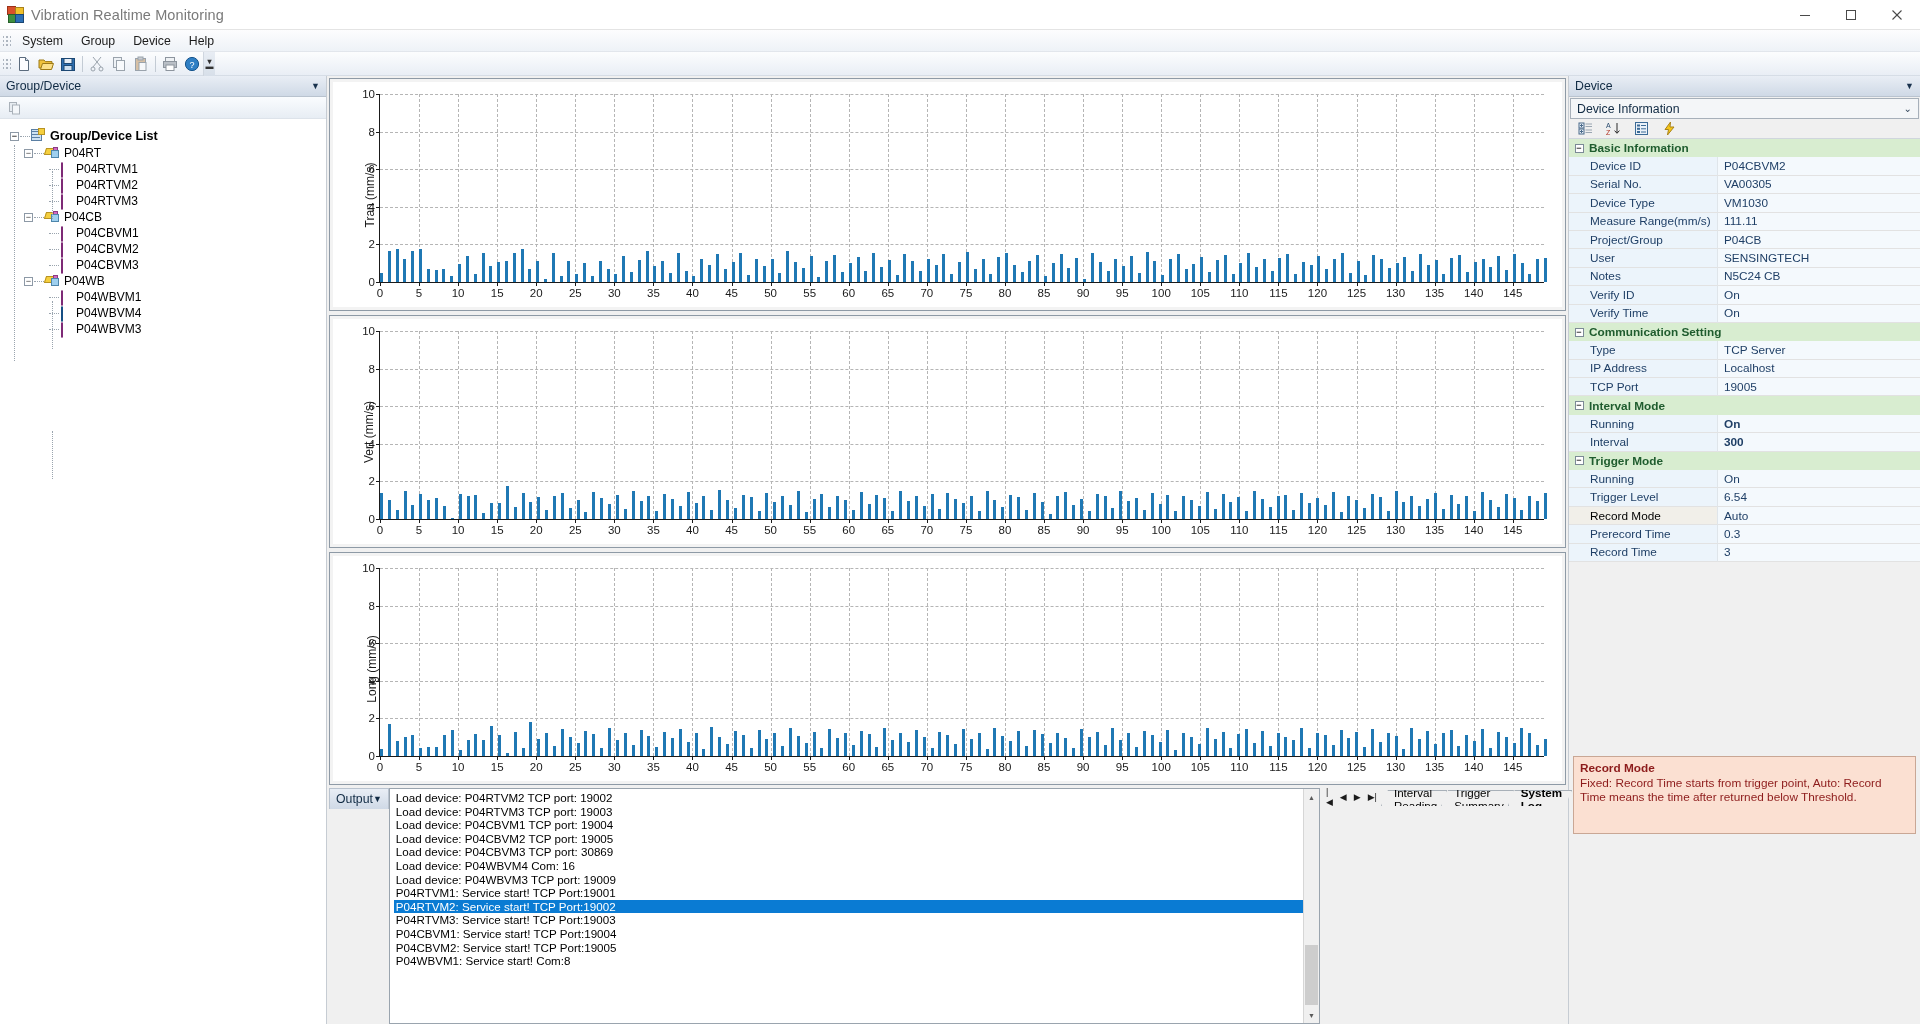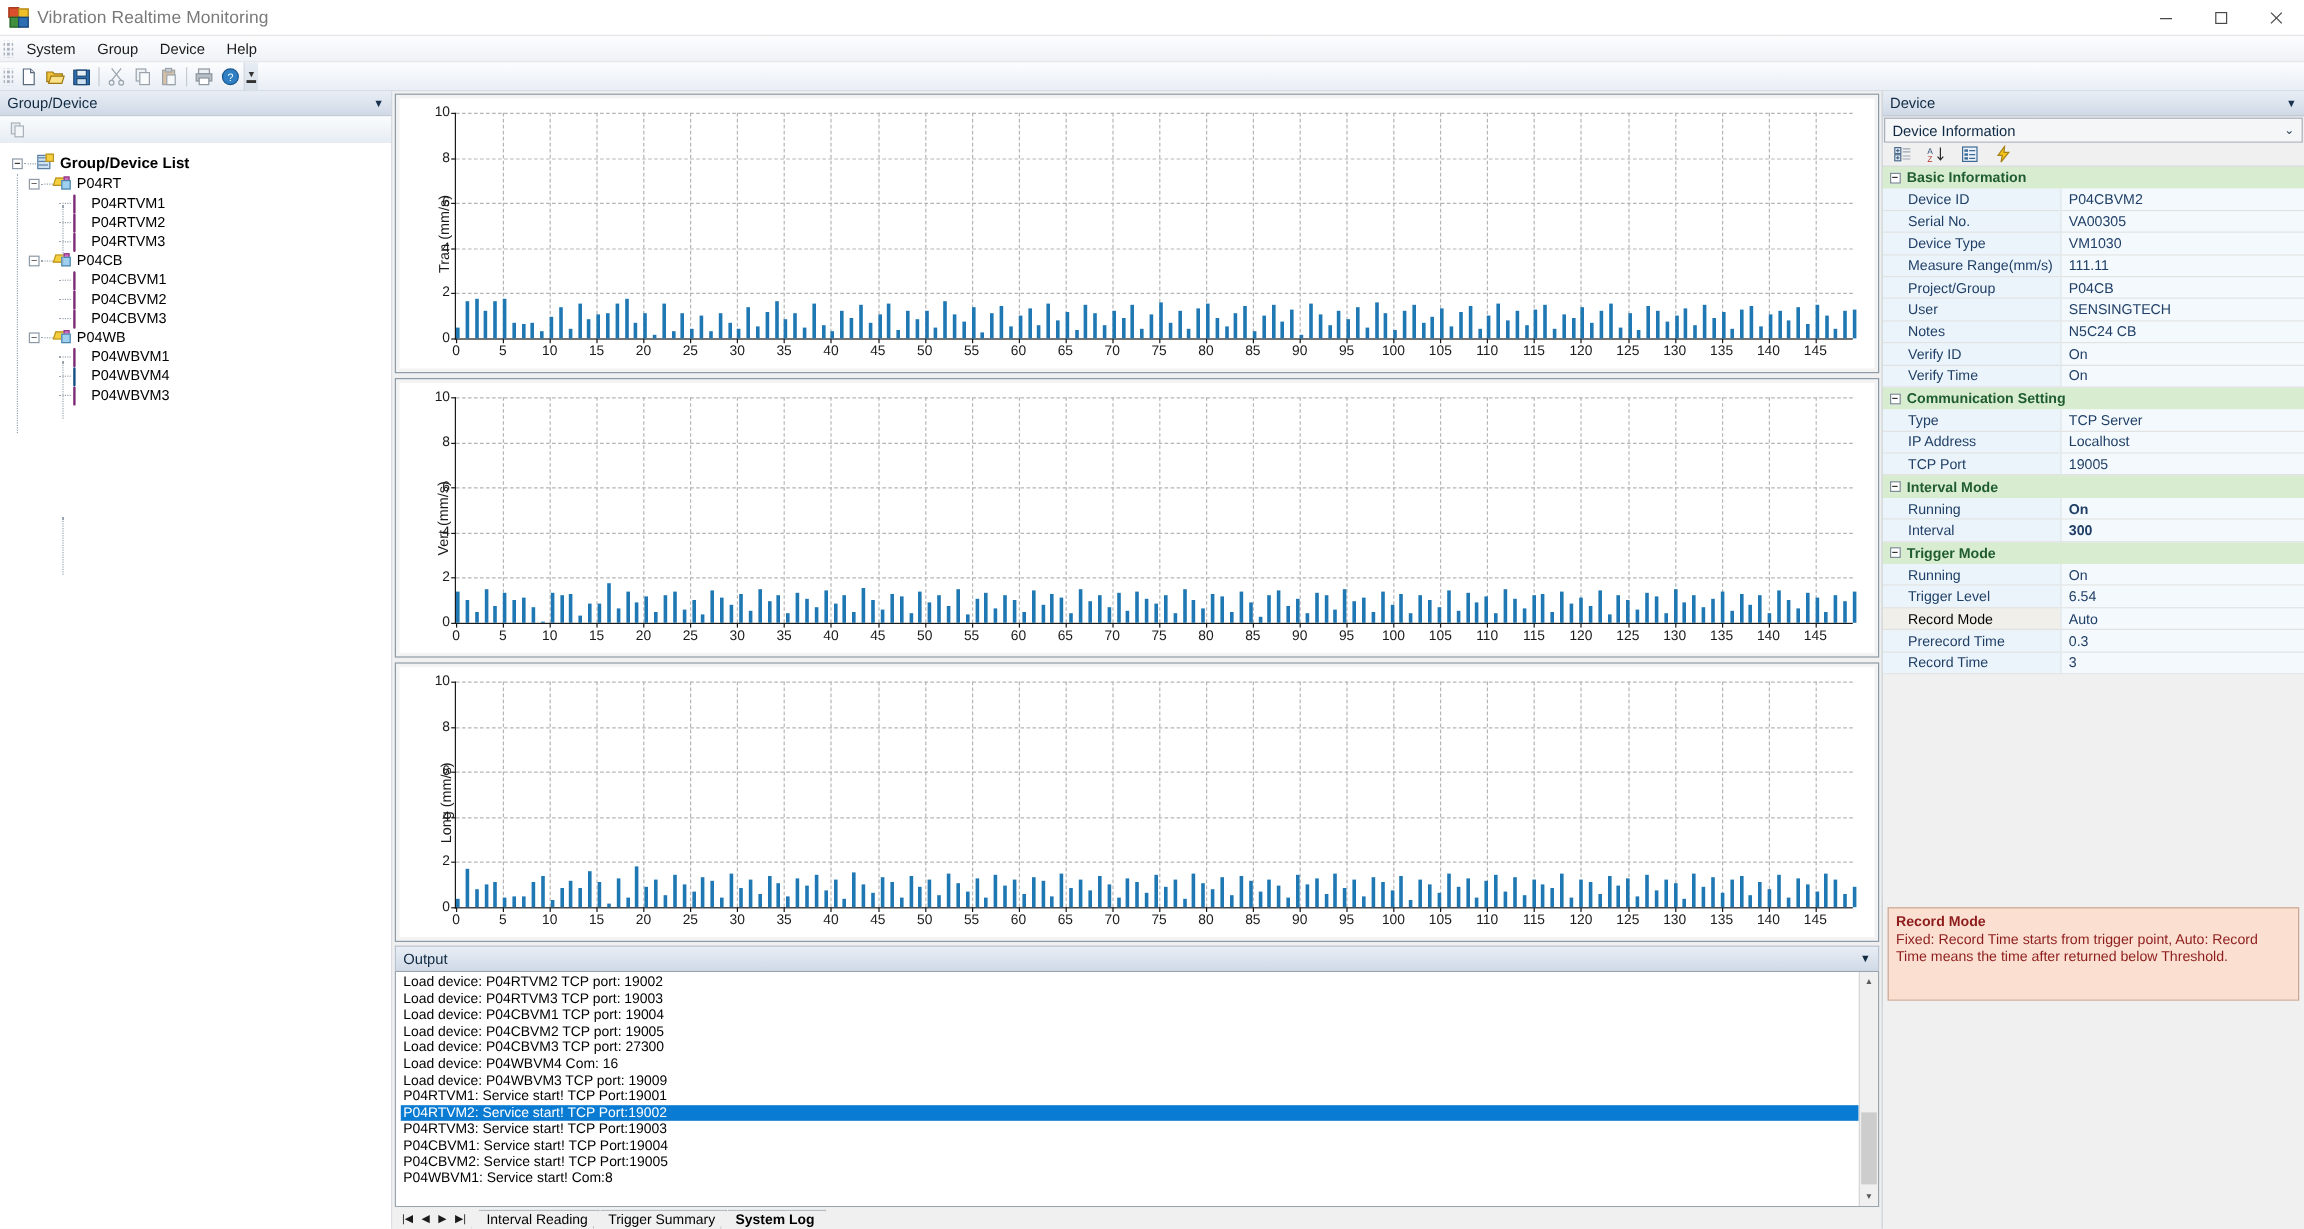--- a/index.html
+++ b/index.html
@@ -108,21 +108,21 @@
   .gridh { position:absolute; left:0; right:0; border-top:1px dashed #b5b5b5; }
   .gridv { position:absolute; top:0; bottom:0; border-left:1px dashed #b5b5b5; }
   .ytick { position:absolute; right:100%; margin-right:5px; transform:translateY(-50%); font-size:11.5px; color:#1a1a1a; }
   .ytickmark { position:absolute; right:100%; width:4px; border-top:1.4px solid #1a1a1a; }
   .xtick { position:absolute; top:100%; margin-top:5px; transform:translateX(-50%); font-size:11.5px; color:#1a1a1a; }
   .xtickmark { position:absolute; top:100%; height:4px; border-left:1.4px solid #1a1a1a; }
   .bars { position:absolute; left:0; right:0; top:0; bottom:0; }
   .bar { position:absolute; bottom:0; background:#1f78b4; width:3px; }
 
   
-  .output { flex:1 1 auto; display:flex; flex-direction:column; min-height:0; margin-top:3px; }
+  .output { flex:1 1 auto; display:flex; min-height:0; margin-top:3px; }
   .out-cap { height:21px; flex:0 0 21px; background:linear-gradient(to bottom,#e9eef5,#cfd9e6);
      display:flex; align-items:center; padding:0 6px; font-size:12.3px; color:#102a43; border:1px solid #b9c3cf; border-bottom:none;}
   .out-cap .cap-btn{ margin-left:auto; font-size:9px; }
   .out-body { flex:1 1 auto; border:1px solid #9aa4ae; background:#fff; display:flex; min-height:0; }
   .out-list { flex:1 1 auto; overflow:hidden; padding:2px 0 0 4px; }
   .logline { height:13.6px; font-size:11.6px; color:#000; white-space:nowrap; padding-left:2px;}
   .logline.sel { background:#0a7bd3; color:#fff; }
   .scrollbar { width:16px; flex:0 0 16px; background:#f0f0f0; border-left:1px solid #d6d6d6; display:flex;flex-direction:column; }
   .sb-arrow { height:16px; display:flex;align-items:center;justify-content:center; font-size:7px; color:#5a5a5a; background:#f0f0f0;}
   .sb-track { flex:1 1 auto; background:#f0f0f0; position:relative;}
@@ -1171,21 +1171,21 @@
         <div class="out-cap">
           <span>Output</span>
           <span class="cap-btn">▼</span>
         </div>
         <div class="out-body">
           <div class="out-list" id="log-list">
               <div class="logline">Load device: P04RTVM2 TCP port: 19002</div>
               <div class="logline">Load device: P04RTVM3 TCP port: 19003</div>
               <div class="logline">Load device: P04CBVM1 TCP port: 19004</div>
               <div class="logline">Load device: P04CBVM2 TCP port: 19005</div>
-              <div class="logline">Load device: P04CBVM3 TCP port: 27300</div>
+              <div class="logline">Load device: P04CBVM3 TCP port: 30869</div>
               <div class="logline">Load device: P04WBVM4 Com: 16</div>
               <div class="logline">Load device: P04WBVM3 TCP port: 19009</div>
               <div class="logline">P04RTVM1: Service start! TCP Port:19001</div>
               <div class="logline sel">P04RTVM2: Service start! TCP Port:19002</div>
               <div class="logline">P04RTVM3: Service start! TCP Port:19003</div>
               <div class="logline">P04CBVM1: Service start! TCP Port:19004</div>
               <div class="logline">P04CBVM2: Service start! TCP Port:19005</div>
               <div class="logline">P04WBVM1: Service start! Com:8</div>
             </div>
           <div class="scrollbar">

